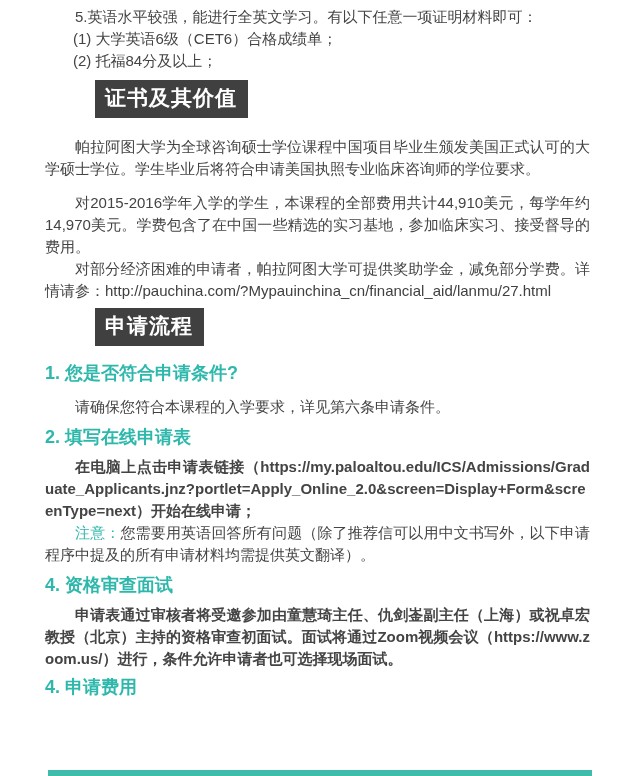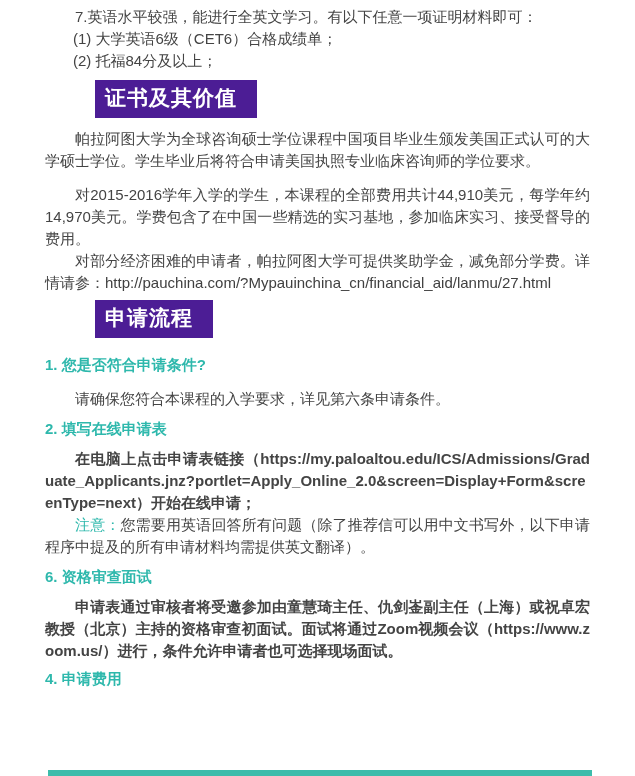--- a/index.html
+++ b/index.html
@@ -24,39 +24,39 @@
     text-align:justify;
   }
   .indent{text-indent:2em;}
   .intro-line{font-size:15px;line-height:22px;color:#444444;}
   .intro-first{padding-left:30px;}
   .intro-item{padding-left:28px;}
   .intro-sub{padding-left:74px;}
   .teal-heading{
     display:inline-block;
     margin:0 0 0 50px;
-    background:#4c1d95;
+    background:#404040;
     color:#ffffff;
     font-size:21px;
     font-weight:bold;
     line-height:24px;
-    padding:6px 20px 8px 10px;
+    padding:6px 11px 8px 10px;
     letter-spacing:1px;
   }
   .heading-row{line-height:0;}
   .hr1{margin-top:8px;}
   .hr2{margin-top:12px;}
   .hr3{margin-top:6px;}
-  .mt18{margin-top:10px;}
+  .mt18{margin-top:18px;}
   .mt16{margin-top:16px;}
   .mt12{margin-top:12px;}
   .mt8{margin-top:8px;font-weight:bold;}
   .mt6{margin-top:6px;}
   .step-title{
-    font-size:15px;
+    font-size:18px;
     font-weight:bold;
     color:#2eb8ac;
     line-height:22px;
   }
   .note-label{
     color:#2eb8ac;
     font-weight:normal;
   }
   .url-text{color:#404040;}
   .footer-bar{
@@ -67,21 +67,21 @@
     height:6px;
     background:#3dbcab;
   }
 </style>
 </head>
 <body>
 
 <div class="page">
 
   <div class="intro">
-    <p class="intro-line intro-first">7.英语水平较强，能进行全英文学习。有以下任意一项证明材料即可：</p>
+    <p class="intro-line intro-first">5.英语水平较强，能进行全英文学习。有以下任意一项证明材料即可：</p>
     <p class="intro-line intro-item">(1) 大学英语6级（CET6）合格成绩单；</p>
     <p class="intro-line intro-item">(2) 托福84分及以上；</p>
   </div>
 
   <div class="heading-row hr1">
     <h2 class="teal-heading">证书及其价值</h2>
   </div>
   <p class="body-text indent mt18">帕拉阿图大学为全球咨询硕士学位课程中国项目毕业生颁发美国正式认可的大学硕士学位。学生毕业后将符合申请美国执照专业临床咨询师的学位要求。</p>
 
   <p class="body-text indent mt12">对2015-2016学年入学的学生，本课程的全部费用共计44,910美元，每学年约14,970美元。学费包含了在中国一些精选的实习基地，参加临床实习、接受督导的费用。</p>
@@ -91,19 +91,19 @@
     <h2 class="teal-heading">申请流程</h2>
   </div>
 
   <p class="step-title mt16">1. 您是否符合申请条件?</p>
   <p class="body-text indent mt12">请确保您符合本课程的入学要求，详见第六条申请条件。</p>
 
   <p class="step-title mt8">2. 填写在线申请表</p>
   <p class="body-text indent mt8">在电脑上点击申请表链接（https://my.paloaltou.edu/ICS/Admissions/Graduate_Applicants.jnz?portlet=Apply_Online_2.0&amp;screen=Display+Form&amp;screenType=next）开始在线申请；</p>
   <p class="body-text indent"><span class="note-label">注意：</span><span>您需要用英语回答所有问题（除了推荐信可以用中文书写外，以下申请程序中提及的所有申请材料均需提供英文翻译）。</span></p>
 
-  <p class="step-title mt8">6. 资格审查面试</p>
+  <p class="step-title mt8">4. 资格审查面试</p>
   <p class="body-text indent mt8">申请表通过审核者将受邀参加由童慧琦主任、仇剑崟副主任（上海）或祝卓宏教授（北京）主持的资格审查初面试。面试将通过Zoom视频会议（https://www.zoom.us/）进行，条件允许申请者也可选择现场面试。</p>
 
   <p class="step-title mt6">4. 申请费用</p>
 
   <div class="footer-bar"></div>
 </div>
 
 </body></html>

